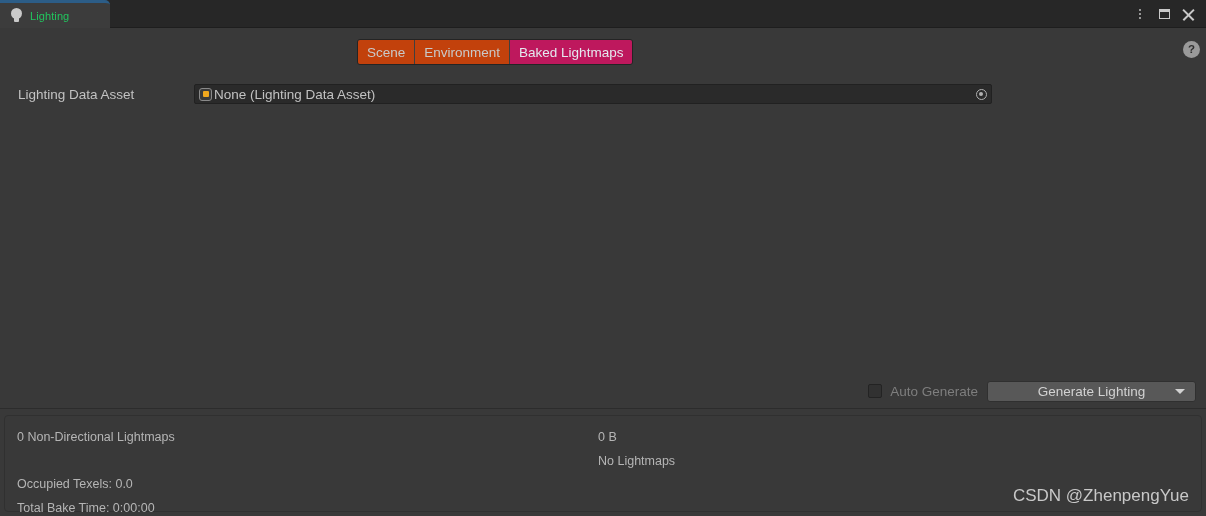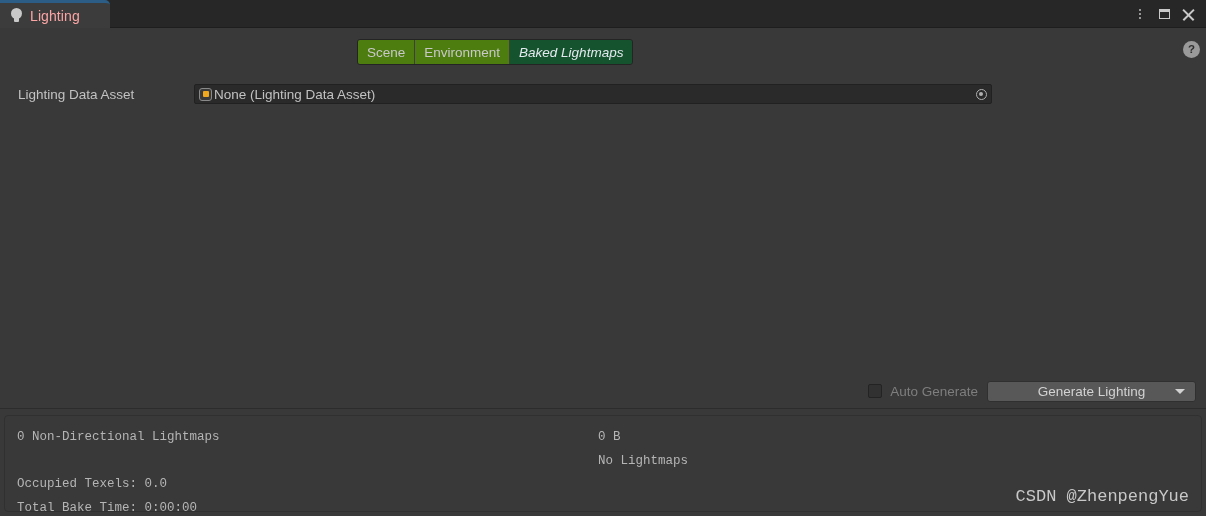--- a/index.html
+++ b/index.html
@@ -54,22 +54,22 @@
     background: #c9c9c9;
   }
   .bulb-icon .base {
     position: absolute;
     left: 4px; top: 9px;
     width: 5px; height: 5px;
     background: #c9c9c9;
     border-radius: 0 0 1px 1px;
   }
   .win-tab-label {
-    font-size: 14px;
-    color: #fca5a5;
+    font-size: 11px;
+    color: #22c55e;
     letter-spacing: .1px;
   }
   .win-controls {
     position: absolute;
     right: 6px; top: 0;
     height: 28px;
     display: flex;
     align-items: center;
     gap: 0px;
   }
@@ -111,32 +111,31 @@
     border: 1px solid #242424;
     border-radius: 3px;
     overflow: hidden;
     height: 24px;
   }
   .tab {
     height: 24px;
     display: flex;
     align-items: center;
     padding: 0 9px;
-    background: #4d7c0f;
+    background: #c2410c;
     color: #c9c9c9;
     font-size: 13.5px;
     border-right: 1px solid #3f3f3f;
     box-sizing: border-box;
     white-space: nowrap;
   }
   .tab:last-child { border-right: none; }
   .tab.selected {
-    background: #14532d;
+    background: #be185d;
     color: #e4e9ef;
-    font-style: italic;
   }
   .help-icon {
     position: absolute;
     right: 6px; top: 13px;
     width: 17px; height: 17px;
     border-radius: 50%;
     background: #9a9a9a;
     color: #2e2e2e;
     font-size: 11.5px;
     font-weight: bold;
@@ -293,21 +292,20 @@
     box-sizing: border-box;
   }
   .status-box {
     position: absolute;
     left: 4px; top: 6px;
     width: 1198px;
     height: 97px;
     border: 1px solid #303030;
     border-radius: 4px;
     box-sizing: border-box;
-    font-family: Liberation Mono, monospace;
   }
   .status-line {
     position: absolute;
     font-size: 12.5px;
     color: #b5b5b5;
     white-space: nowrap;
   }
   .sl-lm    { left: 12px;  top: 14px; }
   .sl-tex   { left: 12px;  top: 61px; }
   .sl-bake  { left: 12px;  top: 85px; }

